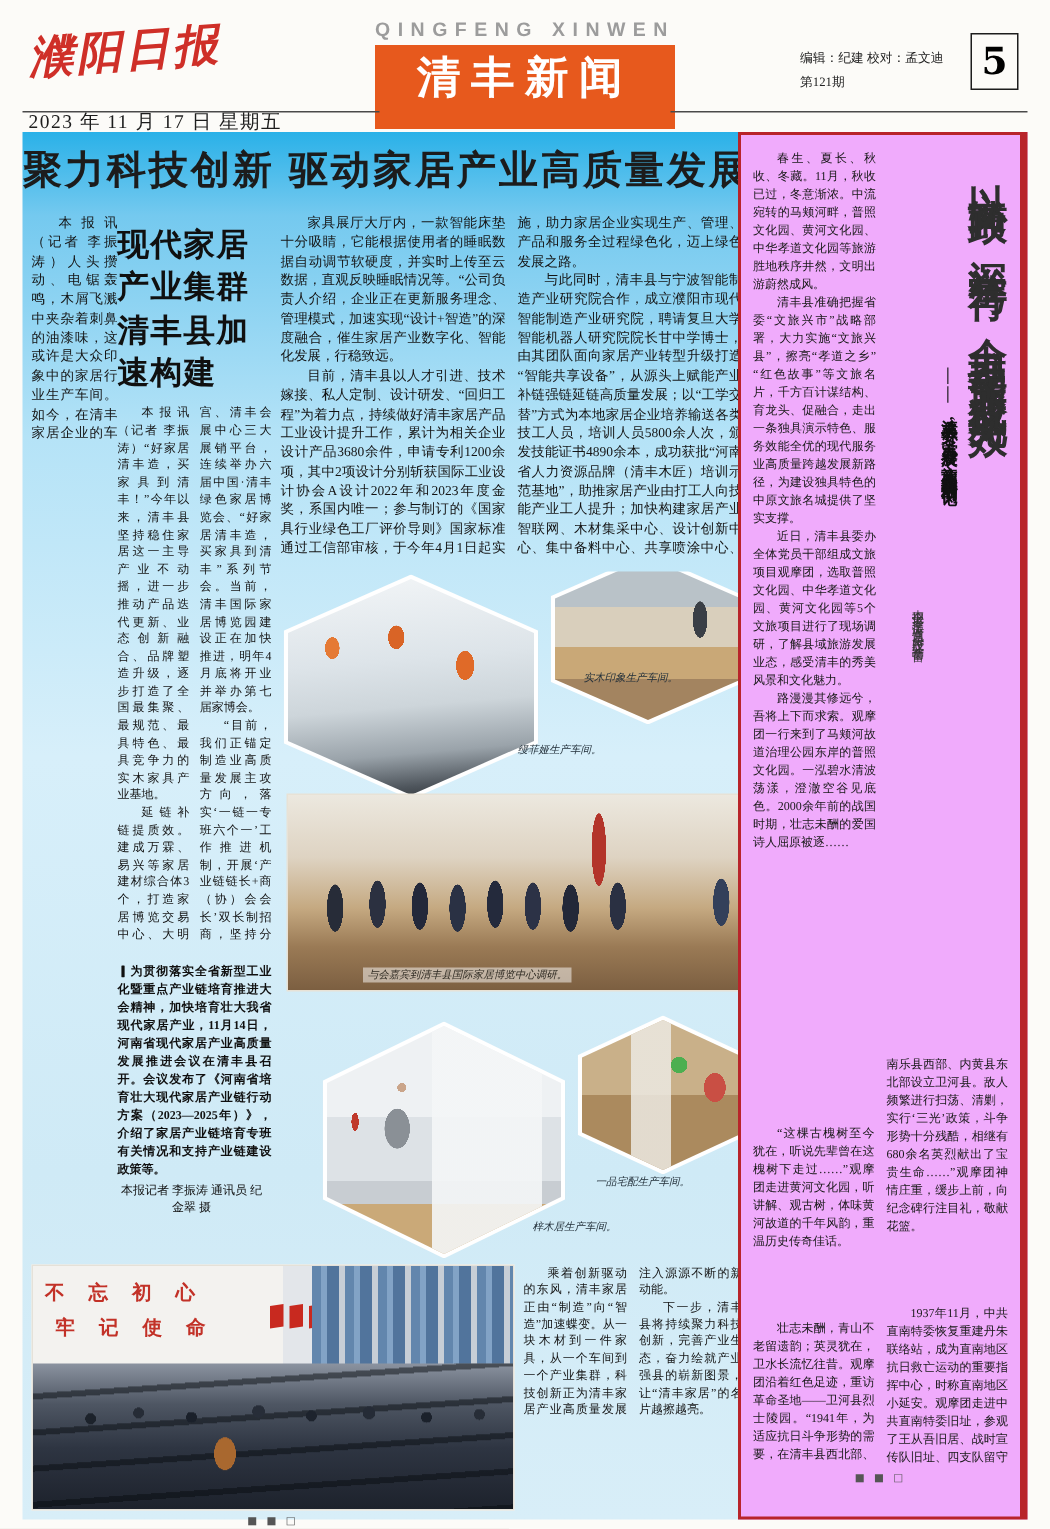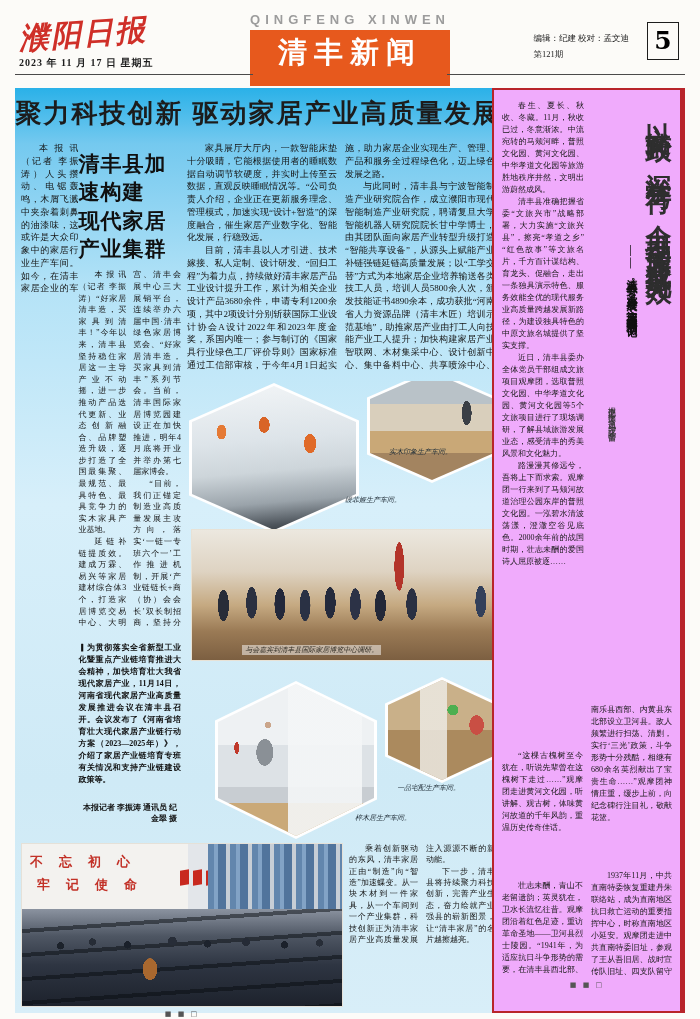--- a/index.html
+++ b/index.html
@@ -3,21 +3,21 @@
 <meta charset="utf-8">
 <style>
   * { margin:0; padding:0; box-sizing:border-box; }
   body { width:700px; height:1019px; background:#e9e7e2; font-family:"Liberation Serif", serif; }
   .page { position:relative; width:700px; height:1019px; background:#fcfbf8; overflow:hidden; }
 
   
   .header { position:absolute; top:6px; left:15px; right:15px; height:80px; }
   .logo { position:absolute; left:4px; top:8px; font-size:30px; font-weight:bold; font-style:italic;
           color:#cf2f28; transform:rotate(-4deg); letter-spacing:2px; font-family:"Liberation Serif",serif; }
-  .date { position:absolute; left:4px; top:50px; font-size:10px; font-weight:bold; color:#1d1d1d; letter-spacing:1px;}
+  .date { position:absolute; left:4px; top:66px; font-size:13px; font-weight:normal; color:#1d1d1d; letter-spacing:1px;}
   .pinyin { position:absolute; left:50%; transform:translateX(-50%); top:6px; font-family:"Liberation Sans",sans-serif;
             font-size:13px; font-weight:bold; color:#9c9c9c; letter-spacing:5px; white-space:nowrap;}
   .section-box { position:absolute; left:50%; transform:translateX(-50%); top:24px; width:200px; height:56px;
             background:#e7591d; color:#fff; font-size:29px; font-weight:bold; letter-spacing:7px;
             text-align:center; line-height:44px; font-family:"Liberation Sans",sans-serif;}
   .editor { position:absolute; right:56px; top:24px; font-size:8.5px; color:#222; line-height:1.9; text-align:left;}
   .pagenum { position:absolute; right:6px; top:16px; width:32px; height:38px; border:1.5px solid #1d1d1d;
             text-align:center; line-height:36px; font-size:25px; font-weight:bold; font-family:"DejaVu Serif",serif;}
   .rule { position:absolute; top:68px; border-top:1.5px solid #4a4a4a; width:238px; }
   .rule.l { left:0; } .rule.r { right:0; }
@@ -35,21 +35,21 @@
   .colA { width:160px; display:flex; flex-direction:row; }
   .colB { flex:1; display:flex; flex-direction:column; }
 
   .bodytext { font-size:9px; line-height:1.42; text-align:justify; color:#141414; overflow:hidden; }
   .bodytext p { text-indent:2em; }
   .a1col1 { height:152px; }
   .a2-headline { margin-top:8px; font-size:21px; line-height:1.35; font-weight:bold; color:#101010;
       font-family:"Liberation Sans",sans-serif; letter-spacing:1px; }
   .a2-body { margin-top:6px; height:368px; column-count:2; column-gap:7px; font-size:8px; line-height:1.45; }
   .a2-note { margin-top:5px; font-size:8px; line-height:1.5; font-weight:bold; text-align:justify; color:#101010;}
-  .a2-credit { margin-top:16px; font-size:8px; font-weight:bold; text-align:right; color:#101010; padding-right:4px;}
+  .a2-credit { margin-top:2px; font-size:8px; font-weight:normal; text-align:center; color:#101010; padding-right:4px;}
 
   .a1col23 { height:236px; column-count:2; column-gap:8px; font-size:9px; }
 
   
   .collage { position:relative; height:462px; margin-top:4px; overflow:hidden; }
   .hexframe { position:absolute; clip-path:polygon(50% 0,100% 25%,100% 75%,50% 100%,0 75%,0 25%);
       background:#fff; filter:drop-shadow(1px 2px 2px rgba(40,80,110,.35)); }
   .hexphoto { position:absolute; inset:3px; clip-path:polygon(50% 0,100% 25%,100% 75%,50% 100%,0 75%,0 25%); }
   .hex1 { left:2px; top:2px; width:170px; height:150px; }
   .hex1 .hexphoto { background:
@@ -168,22 +168,22 @@
       <div class="row2">
         <div class="colA">
           <div class="bodytext a1col1">
             <p>本报讯（记者 李振涛）人头攒动、电锯轰鸣，木屑飞溅中夹杂着刺鼻的油漆味，这或许是大众印象中的家居行业生产车间。如今，在清丰家居企业的车间里，智能化设备自动运转，整个车间难觅粉尘和刺鼻气味。</p>
             <p>在全友家私清丰基地二号车间，多条智能化生产线上，机械手臂上下翻飞，原材料上架、切割、封边、拉槽、钻孔、入库等工序一气呵成，误差被控制在0.08毫米以内。公司负责人骆继伟说：“我们投资1亿元进行智能化改造，如今这里是全友家私全国四大生产基地之一。有了‘智能木匠’，一套家具的生产周期从原来的30天缩短至7天。”</p>
 
           </div>
 
           <div>
             <div class="a2-headline">
+              <div>现代家居产业集群</div>
               <div>清丰县加速构建</div>
-              <div>现代家居产业集群</div>
             </div>
             <div class="bodytext a2-body">
               <p>本报讯（记者 李振涛）“好家居清丰造，买家具到清丰！”今年以来，清丰县坚持稳住家居这一主导产业不动摇，进一步推动产品迭代更新、业态创新融合、品牌塑造升级，逐步打造了全国最集聚、最规范、最具特色、最具竞争力的实木家具产业基地。</p>
               <p>延链补链提质效。建成万霖、易兴等家居建材综合体3个，打造家居博览交易中心、大明宫、清丰会展中心三大展销平台，连续举办六届中国·清丰绿色家居博览会、“好家居清丰造，买家具到清丰”系列节会。当前，清丰国际家居博览园建设正在加快推进，明年4月底将开业并举办第七届家博会。</p>
               <p>“目前，我们正锚定制造业高质量发展主攻方向，落实‘一链一专班六个一’工作推进机制，开展‘产业链链长+商（协）会会长’双长制招商，坚持分级培育、协同创新、数智赋能、双碳牵引，推动清丰家居实现品牌跃升、智能升级、绿色转型，加快建设绿色家居全国基地，为全省现代家居产业发展贡献清丰力量。”清丰县相关负责人表示。</p>
             </div>
             <div class="a2-note">▎为贯彻落实全省新型工业化暨重点产业链培育推进大会精神，加快培育壮大我省现代家居产业，11月14日，河南省现代家居产业高质量发展推进会议在清丰县召开。会议发布了《河南省培育壮大现代家居产业链行动方案（2023—2025年）》，介绍了家居产业链培育专班有关情况和支持产业链建设政策等。</div>
             <div class="a2-credit">本报记者 李振涛  通讯员 纪金翠 摄</div>
           </div>
         </div>

